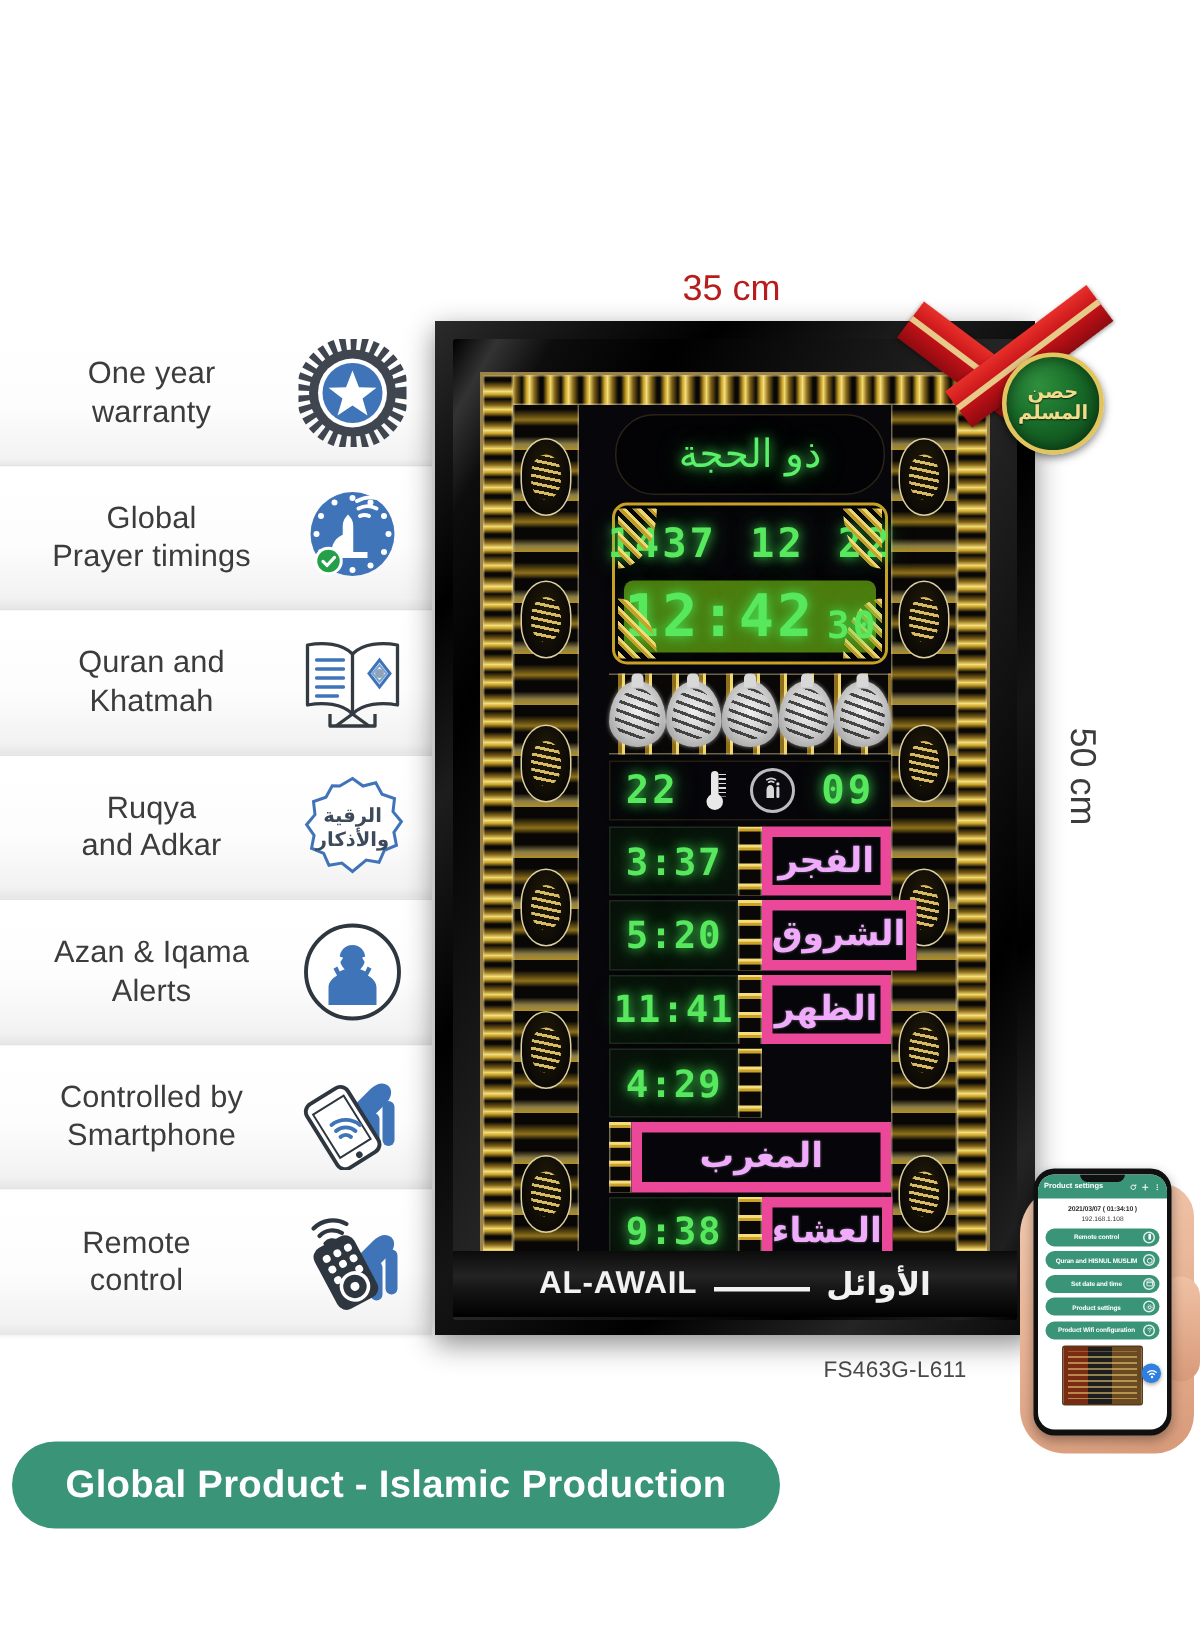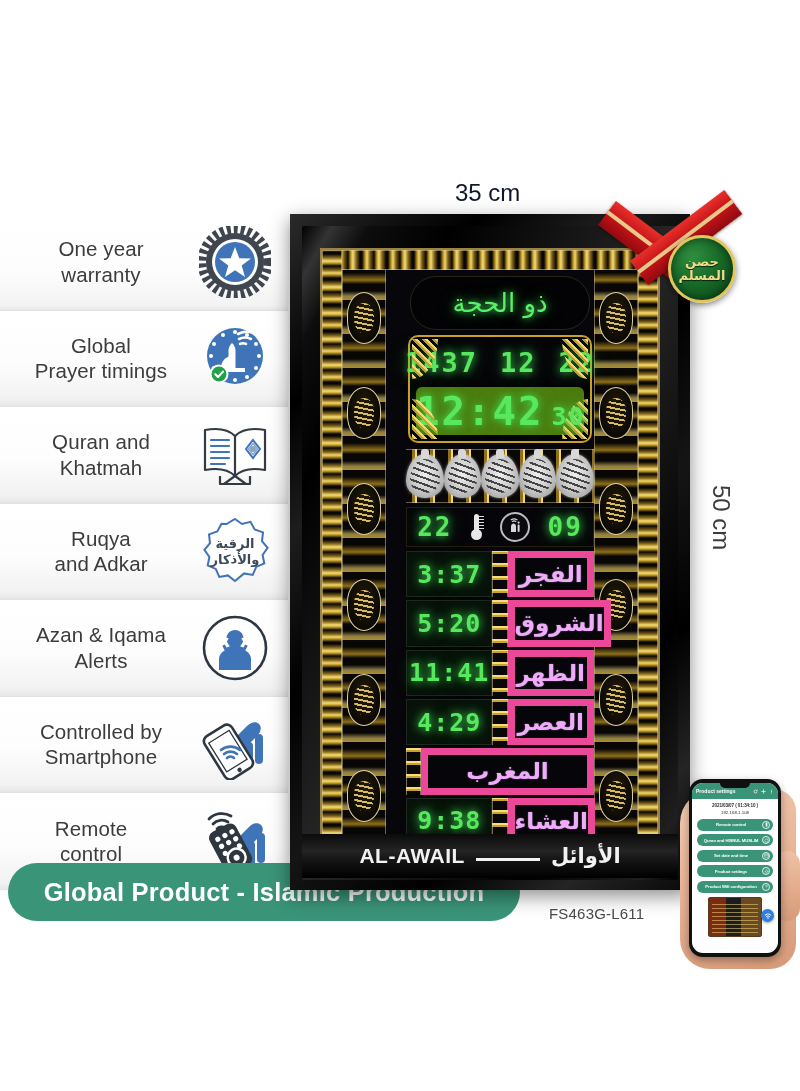--- a/index.html
+++ b/index.html
@@ -38,39 +38,39 @@
   }
   .feature-icon {
     width:78px; height:78px;
     display:flex; align-items:center; justify-content:center;
     flex:0 0 78px;
   }
   .feature-icon svg{ display:block; }
 
   
   #banner {
-    position:absolute; left:8px; top:863px;
+    position:absolute; left:8px; top:961px;
     width:512px; height:58px;
     background:#3a9478;
     border-radius:29px;
     display:flex; align-items:center; justify-content:center;
     color:#fff; font-size:25.5px; font-weight:bold;
     letter-spacing:.2px;
   }
 
   
   #product-code {
     position:absolute; left:549px; top:905px;
     font-size:15px; color:#4a4a4a; letter-spacing:.2px;
   }
 
   
   #dim-width {
     position:absolute; left:455px; top:179px;
-    font-size:24px; color:#0f172a;
+    font-size:24px; color:#b91c1c;
   }
   #dim-height {
     position:absolute; left:735px; top:485px;
     font-size:24px; color:#3c3c3c;
     transform:rotate(90deg); transform-origin:left top;
     white-space:nowrap;
   }
 
   
   #clock-frame {
@@ -706,21 +706,20 @@
             </div>
             <div class="pdiv"></div>
             <div class="pname">الظهر</div>
           </div>
 
           <div class="prayer-row">
             <div class="ptime">
               <span class="seg">4:29</span>
             </div>
             <div class="pdiv"></div>
-            <div class="pname">العصر</div>
           </div>
 
           <div class="prayer-row">
             <div class="pdiv"></div>
             <div class="pname">المغرب</div>
           </div>
 
           <div class="prayer-row" style="margin-bottom:0;">
             <div class="ptime">
               <span class="seg">9:38</span>

